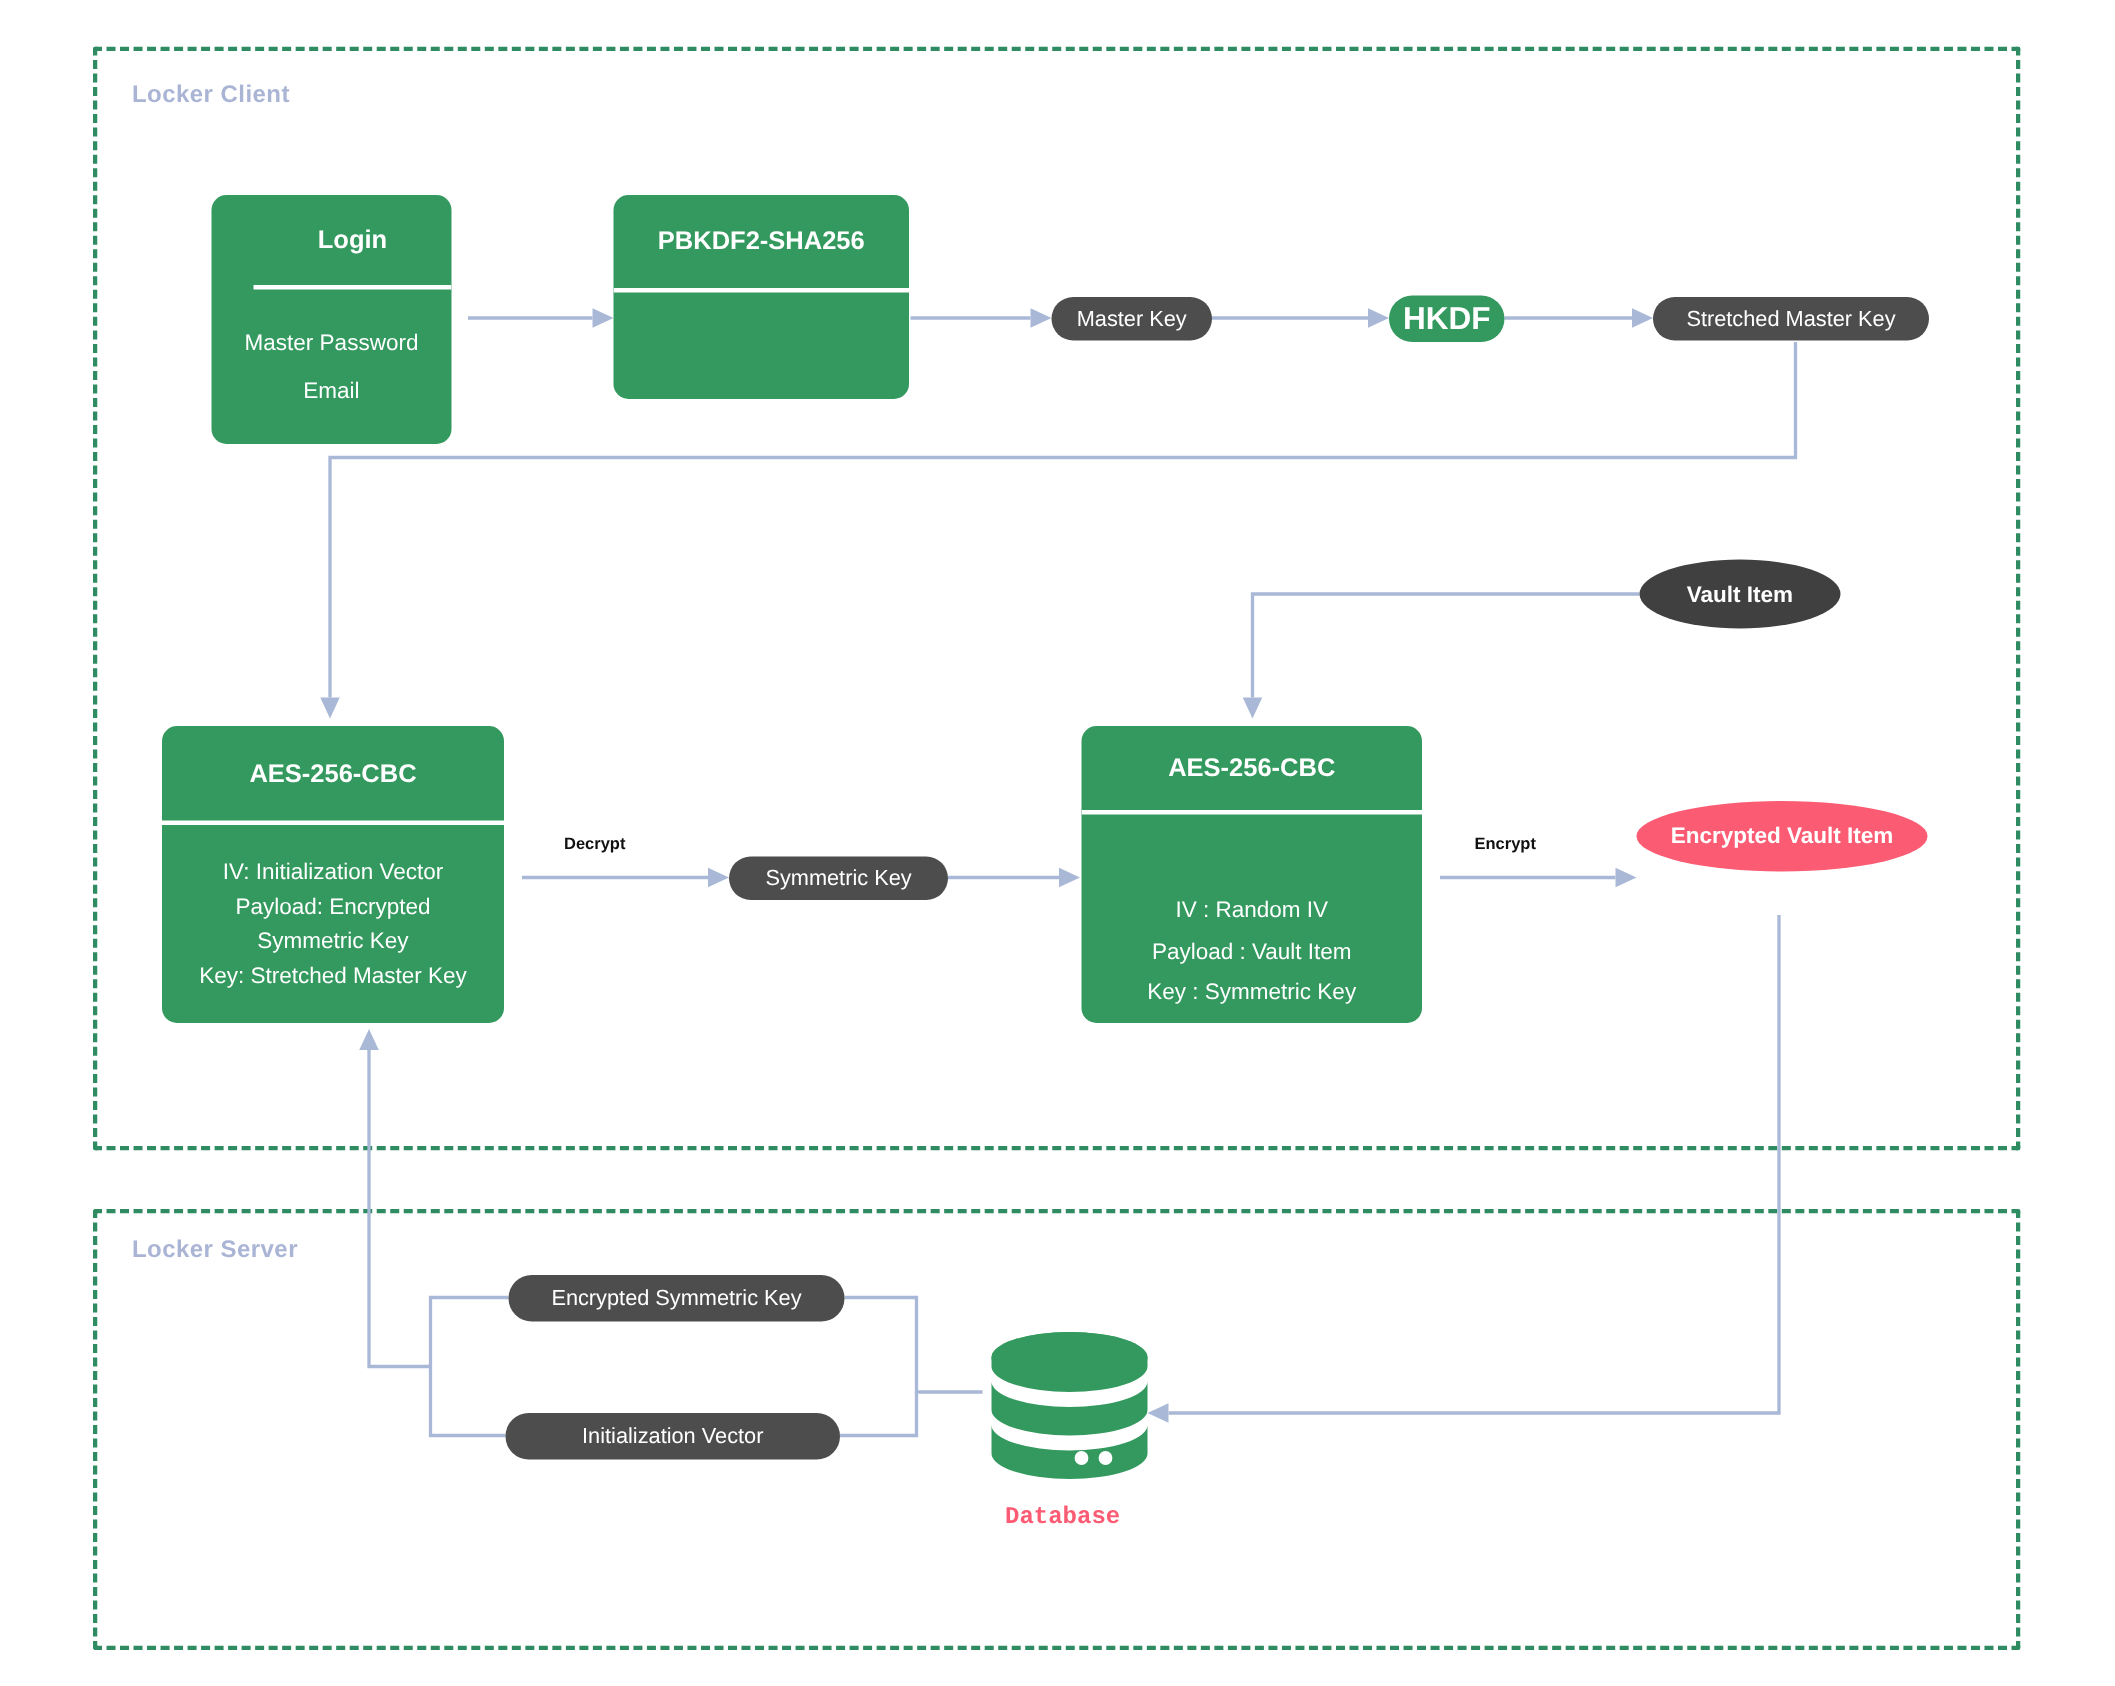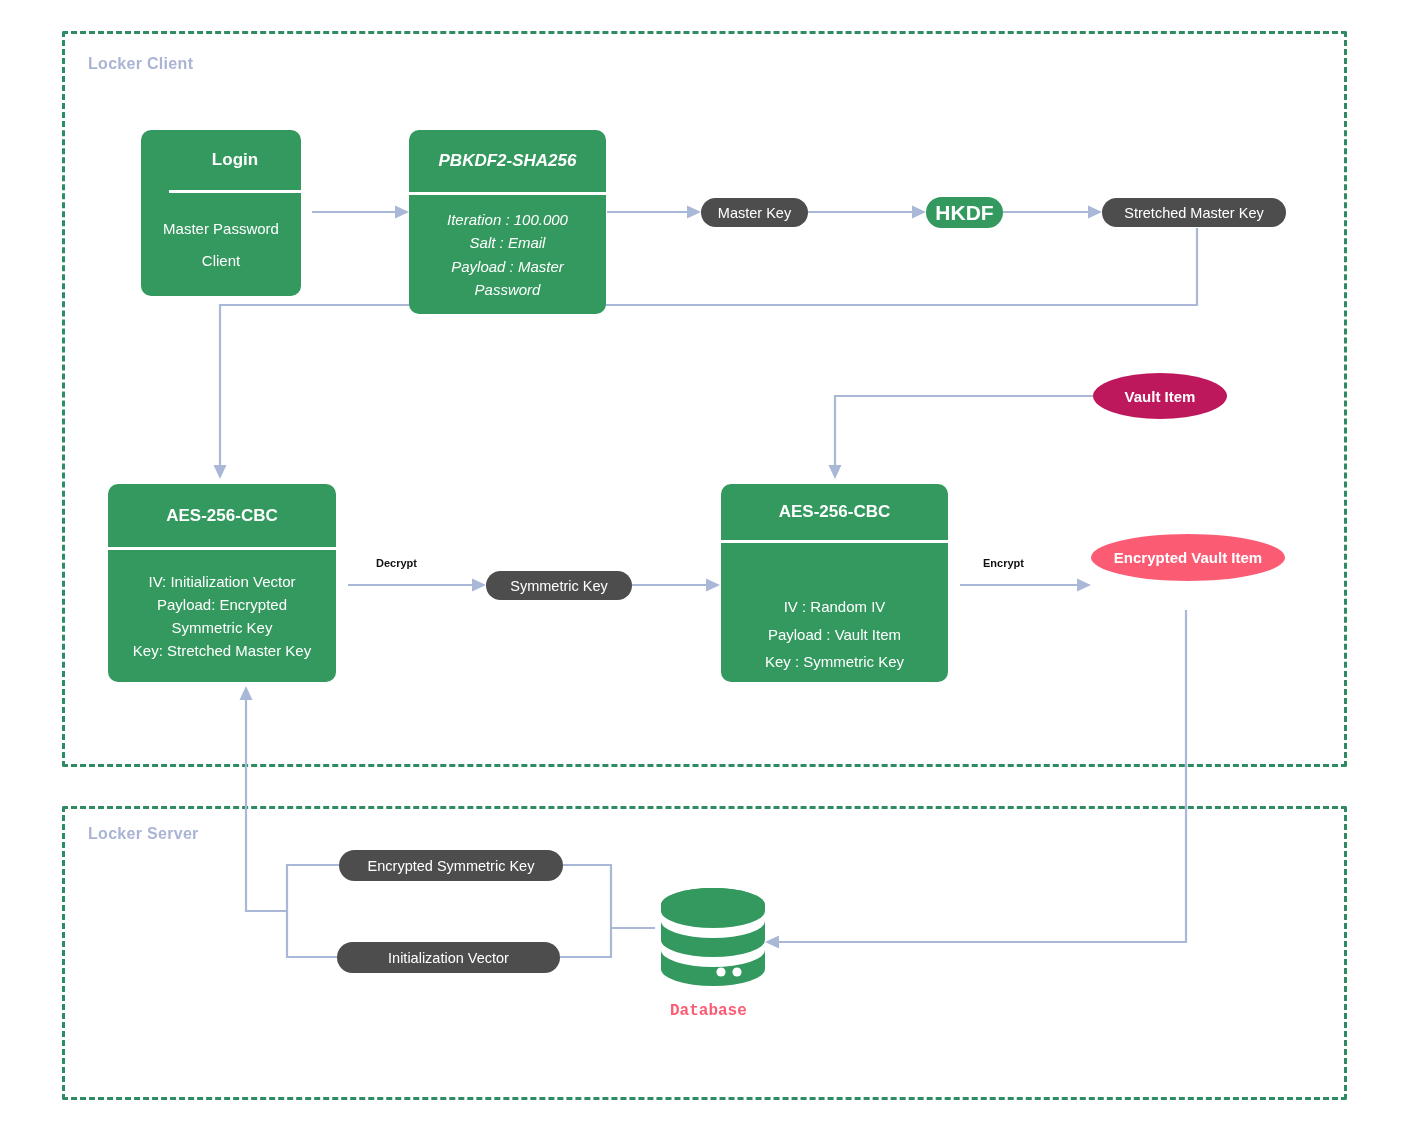--- a/index.html
+++ b/index.html
@@ -90,35 +90,27 @@
     <path class="wire" d="M339 865 H 287 V 957 H 337"></path>
     <path class="wire" d="M287 911 H 246 V 700"></path>
     <polygon class="wirehead" points="239.5,700 246,686 252.5,700"></polygon>
   </svg>
 
   <div class="card" style="left:141px;top:130px;width:160px;height:166px;">
     <div class="card-head" style="height:60px;margin-left:28px;">Login</div>
     <div class="card-body" style="flex:1;">
       <div>
         <span>Master Password</span>
-        <span style="margin-top:8px;">Client</span>
+        <span style="margin-top:8px;">Email</span>
       </div>
     </div>
   </div>
 
-  <div class="card" style="left:409px;top:130px;width:197px;height:184px;font-style:italic;">
+  <div class="card" style="left:409px;top:130px;width:197px;height:136px;">
     <div class="card-head" style="height:62px;">PBKDF2-SHA256</div>
-    <div class="card-body" style="flex:1;">
-      <div>
-        <span>Iteration : 100.000</span>
-        <span>Salt : Email</span>
-        <span>Payload : Master</span>
-        <span>Password</span>
-      </div>
-    </div>
   </div>
 
   <div class="card" style="left:108px;top:484px;width:228px;height:198px;">
     <div class="card-head" style="height:63px;">AES-256-CBC</div>
     <div class="card-body" style="flex:1;">
       <div>
         <span>IV: Initialization Vector</span>
         <span>Payload: Encrypted</span>
         <span>Symmetric Key</span>
         <span>Key: Stretched Master Key</span>
@@ -142,21 +134,21 @@
   <div class="pill green" style="left:926px;top:197px;width:77px;height:31px;">HKDF</div>
 
   <div class="pill" style="left:1102px;top:198px;width:184px;height:29px;">Stretched Master Key</div>
 
   <div class="pill" style="left:486px;top:571px;width:146px;height:29px;">Symmetric Key</div>
 
   <div class="pill" style="left:339px;top:850px;width:224px;height:31px;">Encrypted Symmetric Key</div>
 
   <div class="pill" style="left:337px;top:942px;width:223px;height:31px;">Initialization Vector</div>
 
-  <div class="ellipse" style="left:1093px;top:373px;width:134px;height:46px;background:#be185d;">Vault Item</div>
+  <div class="ellipse" style="left:1093px;top:373px;width:134px;height:46px;background:#404040;">Vault Item</div>
 
   <div class="ellipse" style="left:1091px;top:534px;width:194px;height:47px;background:#fb5c73;">Encrypted Vault Item</div>
 
   <div class="conn-label" style="left:376px;top:557px;">Decrypt</div>
   <div class="conn-label" style="left:983px;top:557px;">Encrypt</div>
 
   <div style="position:absolute;left:659px;top:888px;width:108px;height:108px;">
     <svg viewBox="0 0 108 108" width="108" height="108">
 
       <path d="M2 62 v19 a52 17 0 0 0 104 0 V62 a52 17 0 0 1 -104 0 z" fill="#33995e"></path>

